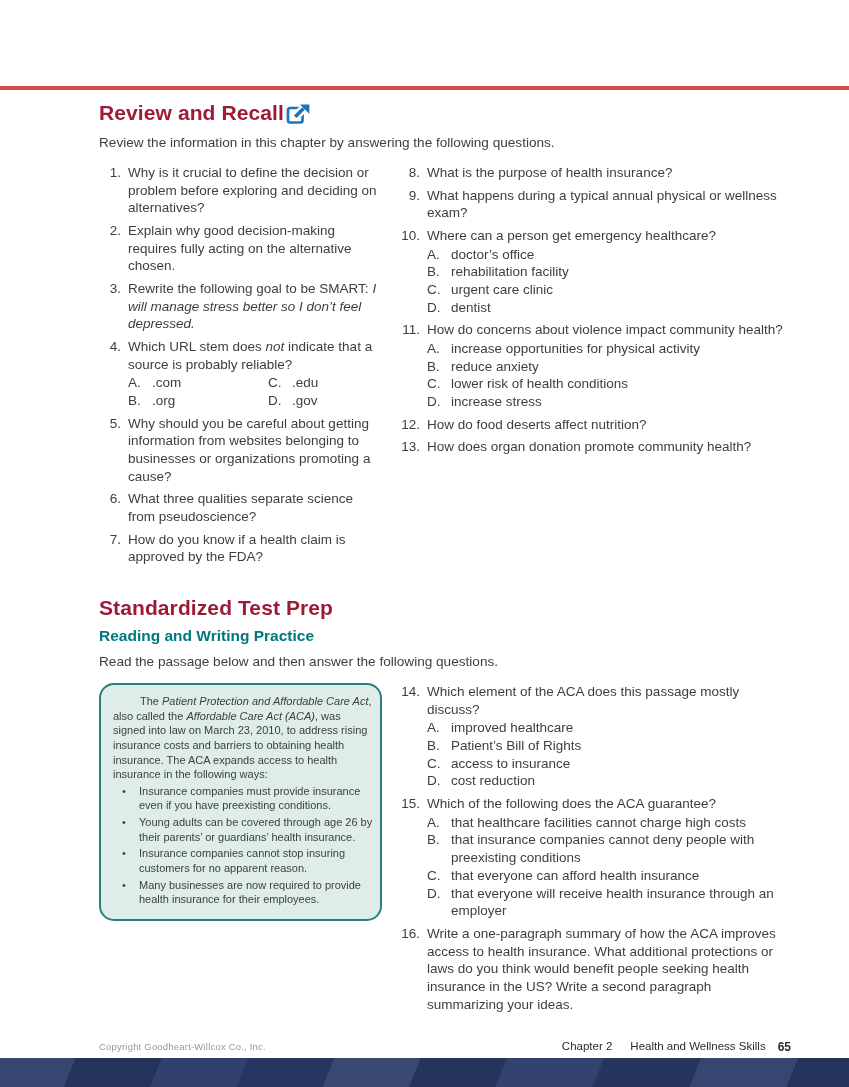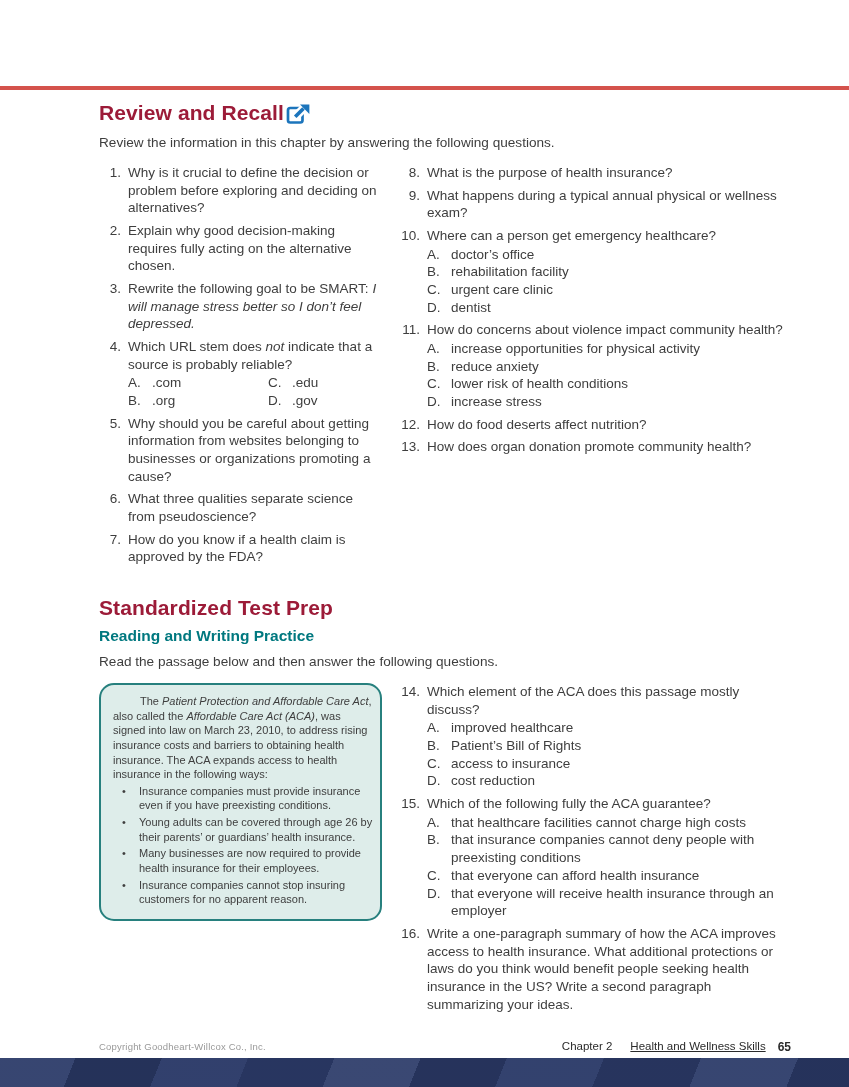--- a/index.html
+++ b/index.html
@@ -71,21 +71,21 @@
   .bullets{margin-top:2px;}
   .bullet{position:relative;padding-left:26px;margin-top:2px;}
   .bullet::before{content:"\2022";position:absolute;left:9px;top:0;}
 
   .footer{
     position:absolute;left:99px;right:58px;bottom:33px;
     display:flex;justify-content:space-between;align-items:baseline;margin-top:36px;
   }
   .copyright{font-size:9.5px;color:var(--footer_gray);letter-spacing:.2px;}
   .chapterinfo{font-size:11.5px;color:#2b2b2b;display:flex;align-items:flex-start;}
-  .chapter-title{margin-left:18px;text-decoration:underline;}
+  .chapter-title{margin-left:18px;}
   .pagenum{margin-left:12px;font-weight:bold;font-size:12px;}
 
   .band{
     position:absolute;left:0;right:0;bottom:0;height:29px;
     background-color:var(--band_navy);
     background-image:linear-gradient(112deg,
       rgba(255,255,255,0.06) 0px, rgba(255,255,255,0.06) 70px,
       rgba(0,0,0,0.14) 70px, rgba(0,0,0,0.14) 150px,
       rgba(255,255,255,0.03) 150px, rgba(255,255,255,0.03) 230px,
       rgba(0,0,0,0.08) 230px, rgba(0,0,0,0.08) 310px,
@@ -262,22 +262,22 @@
       <h1 class="h-maroon">Standardized Test Prep</h1>
       <h2 class="h-teal">Reading and Writing Practice</h2>
       <p class="intro">Read the passage below and then answer the following questions.</p>
       <div class="cols">
         <div class="col-left">
           <div class="passage-box">
             <p class="passage-para"><span>The </span><span class="it">Patient Protection and Affordable Care Act</span><span>, also called the </span><span class="it">Affordable Care Act (ACA)</span><span>, was signed into law on March 23, 2010, to address rising insurance costs and barriers to obtaining health insurance. The ACA expands access to health insurance in the following ways:</span></p>
             <div class="bullets">
                 <div class="bullet">Insurance companies must provide insurance even if you have preexisting conditions.</div>
                 <div class="bullet">Young adults can be covered through age 26 by their parents’ or guardians’ health insurance.</div>
+                <div class="bullet">Insurance companies cannot stop insuring customers for no apparent reason.</div>
                 <div class="bullet">Many businesses are now required to provide health insurance for their employees.</div>
-                <div class="bullet">Insurance companies cannot stop insuring customers for no apparent reason.</div>
               </div>
           </div>
         </div>
         <div class="col-right">
             <div class="q">
               <div class="qnum">14.</div>
               <div class="qbody">
                 <div><span>Which element of the ACA does this passage mostly discuss?</span></div>
                 <div class="choices">
                   <div class="choice">
@@ -295,21 +295,21 @@
                   <div class="choice">
                     <span class="clabel">D.</span>
                     <span class="ctext">cost reduction</span>
                   </div>
                 </div>
               </div>
             </div>
             <div class="q">
               <div class="qnum">15.</div>
               <div class="qbody">
-                <div><span>Which of the following fully the ACA guarantee?</span></div>
+                <div><span>Which of the following does the ACA guarantee?</span></div>
                 <div class="choices">
                   <div class="choice">
                     <span class="clabel">A.</span>
                     <span class="ctext">that healthcare facilities cannot charge high costs</span>
                   </div>
                   <div class="choice">
                     <span class="clabel">B.</span>
                     <span class="ctext">that insurance companies cannot deny people with preexisting conditions</span>
                   </div>
                   <div class="choice">

